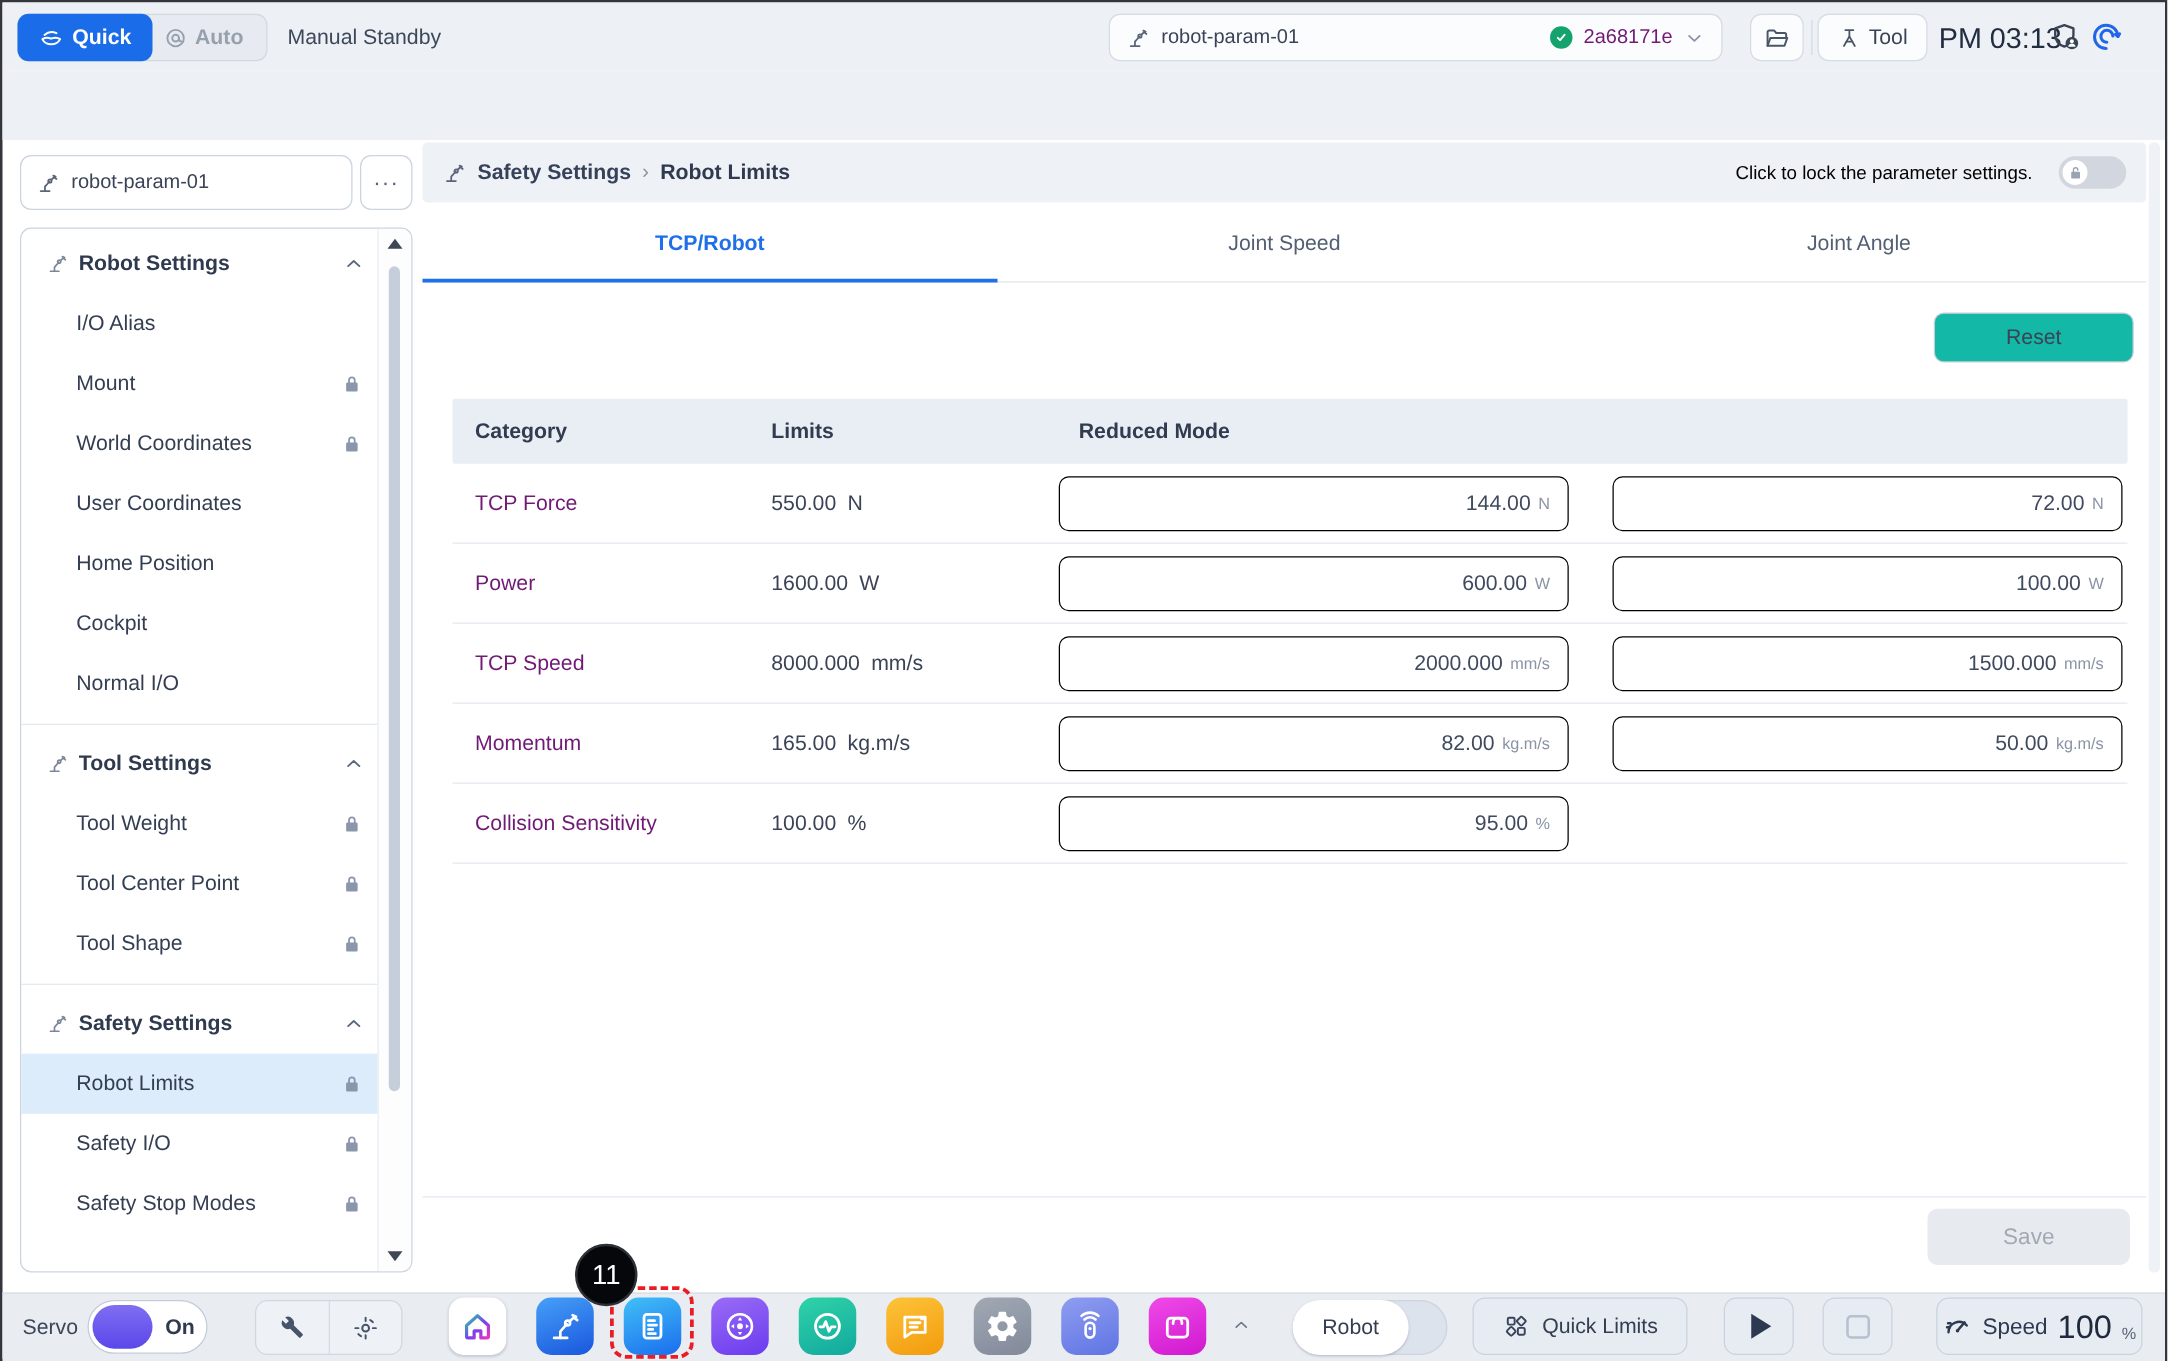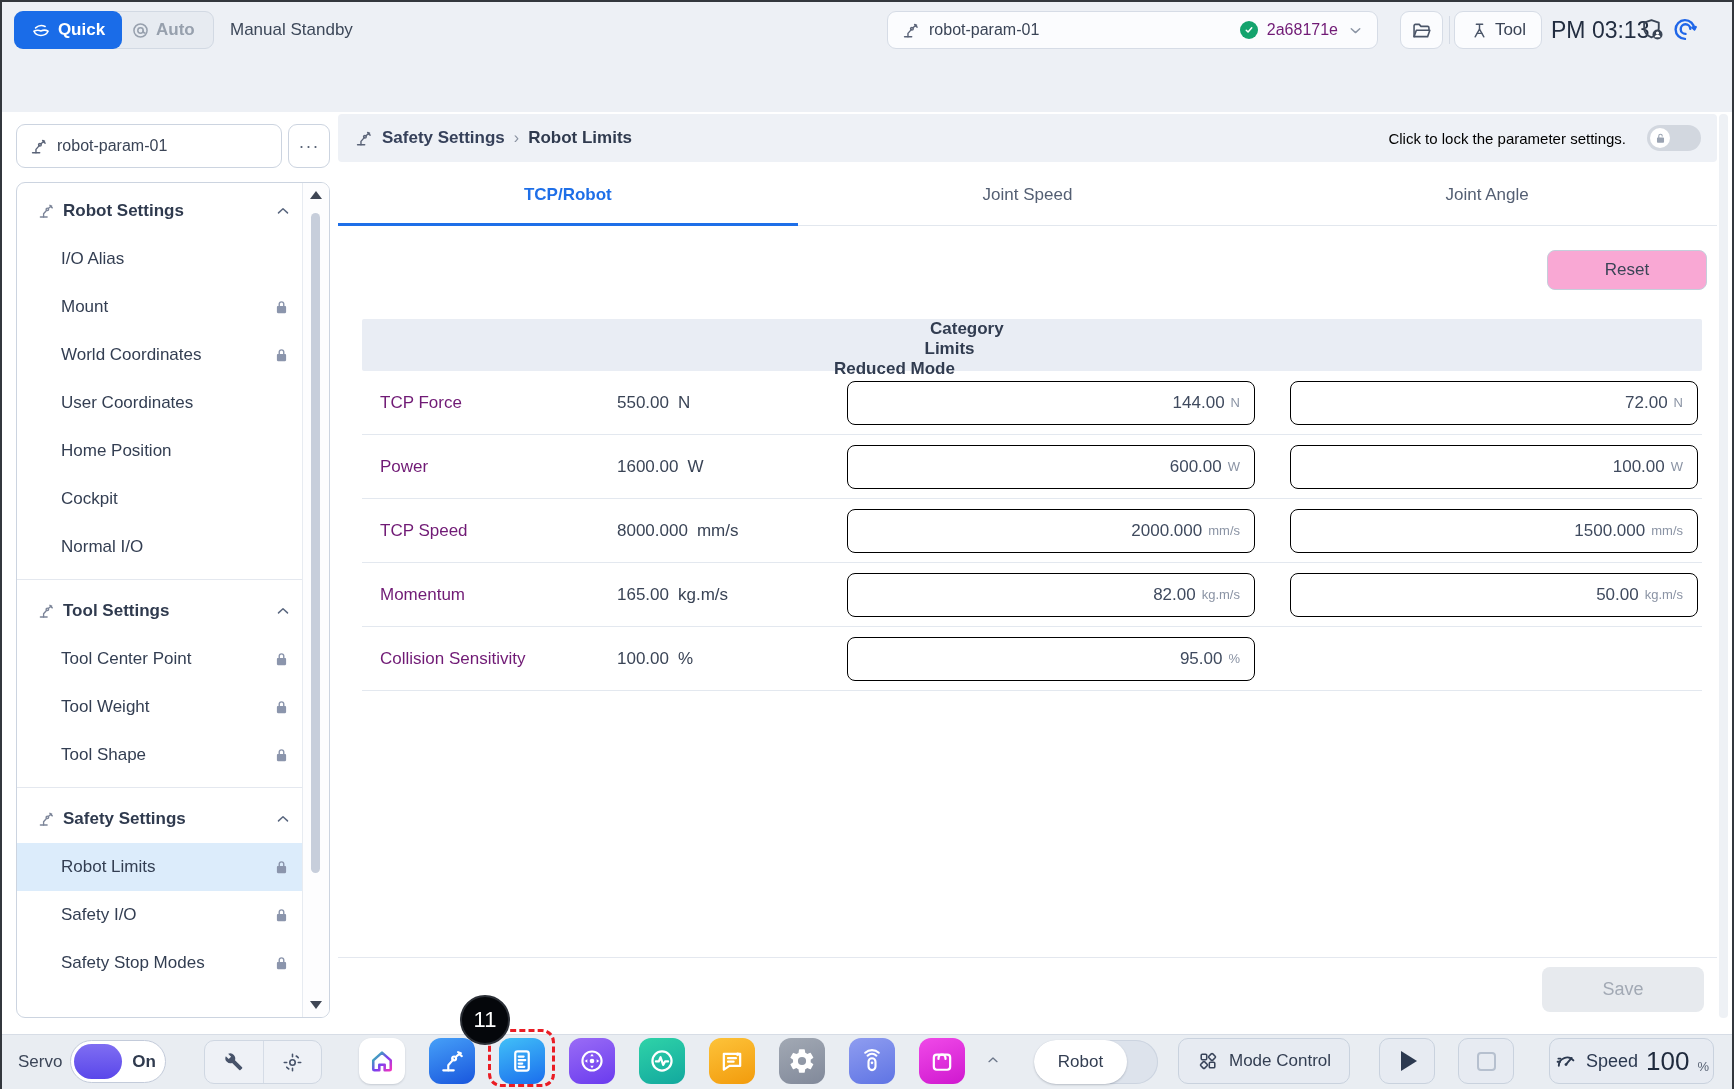--- a/index.html
+++ b/index.html
@@ -60,24 +60,24 @@
   #crumbbar .b2 { font-size:17px; font-weight:bold; color:#2f3a4e; }
   #crumbbar .sep { color:#8b93a2; }
   #crumbbar .spacer { flex:1; }
   #lock-hint { font-size:15px; color:#000000; margin-right:12px; }
   #lock-toggle { width:54px; height:26px; border-radius:13px; background:#d2d7df; position:relative; }
   #lock-knob { position:absolute; left:3px; top:3px; width:20px; height:20px; border-radius:50%; background:#fff; display:flex; align-items:center; justify-content:center; color:#9aa3b2; }
   #mtabs { left:336px; top:162px; width:1379px; height:62px; display:flex; border-bottom:1px solid #e2e7ee; }
   .mtab { flex:1; display:flex; align-items:center; justify-content:center; font-size:17px; color:#545f73; position:relative; }
   .mtab.active { color:#1e6fe8; font-weight:bold; }
   .mtab.active::after { content:""; position:absolute; left:0; right:0; bottom:-1px; height:3px; background:#1e6fe8; }
-  #reset-btn { left:1545px; top:248px; width:160px; height:40px; background:#f9a8d4; border:1px solid #c5cedb; border-radius:8px; display:flex; align-items:center; justify-content:center; font-size:17px; color:#3a4456; }
+  #reset-btn { left:1545px; top:248px; width:160px; height:40px; background:#14b8a6; border:1px solid #c5cedb; border-radius:8px; display:flex; align-items:center; justify-content:center; font-size:17px; color:#3a4456; }
 
   #limits-table { left:360px; top:317px; width:1340px; }
-  #thead { display:flex; height:52px; background:#e9edf4; border-radius:2px; align-items:center; font-size:17px; color:#313c50; font-weight:bold;flex-direction:column; }
+  #thead { display:flex; height:52px; background:#e9edf4; border-radius:2px; align-items:center; font-size:17px; color:#313c50; font-weight:bold; }
   .col-cat { width:240px; padding-left:18px; }
   .col-lim { width:245px; padding-left:15px; }
   .col-nor { width:427px; padding-left:10px; }
   .col-red { width:428px; padding-left:16px; }
   .t-row { display:flex; height:64px; align-items:center; border-bottom:1px solid #e3e8ef; }
   .c-cat { width:240px; padding-left:18px; font-size:17px; color:#701a75; }
   .c-lim { width:245px; padding-left:15px; font-size:17px; color:#3a4456; }
   .c-lim .u { margin-left:9px; }
   .c-nor { width:427px; } .c-red { width:428px; padding-left:16px; }
   .fld { height:44px; background:#fff; border:1px solid #000000; border-radius:8px; display:flex; align-items:center; justify-content:flex-end; padding-right:14px; width:408px; }
@@ -400,29 +400,29 @@
             </svg>
           </span>
           <span class="sl">Tool Settings</span>
           <span class="chev">
             <svg class="ic" width="18" height="18" style="color:#5b6880">
               <use href="#i-chevup"></use>
             </svg>
           </span>
         </div>
         <div class="item-row">
+          <span>Tool Weight</span>
+          <span class="lk">
+            <svg class="ic" width="17" height="17" style="color:#8b95ac">
+              <use href="#i-lock"></use>
+            </svg>
+          </span>
+        </div>
+        <div class="item-row">
           <span>Tool Center Point</span>
-          <span class="lk">
-            <svg class="ic" width="17" height="17" style="color:#8b95ac">
-              <use href="#i-lock"></use>
-            </svg>
-          </span>
-        </div>
-        <div class="item-row">
-          <span>Tool Weight</span>
           <span class="lk">
             <svg class="ic" width="17" height="17" style="color:#8b95ac">
               <use href="#i-lock"></use>
             </svg>
           </span>
         </div>
         <div class="item-row">
           <span>Tool Shape</span>
           <span class="lk">
             <svg class="ic" width="17" height="17" style="color:#8b95ac">
@@ -662,21 +662,21 @@
       <use href="#i-chevup"></use>
     </svg>
 
   <div id="robot-pill" class="abs">
     <span class="on">Robot</span>
   </div>
   <div id="qc-btn" class="abs bbtn">
     <svg class="ic" width="22" height="22" style="color:#39445a">
         <use href="#i-grid"></use>
       </svg>
-    <span>Mode Control</span>
+    <span>Quick Limits</span>
   </div>
   <div id="play-btn" class="abs bbtn">
       <span class="tri"></span>
     </div>
   <div id="stop-btn" class="abs bbtn">
       <span class="sq"></span>
     </div>
   <div id="speed-btn" class="abs bbtn">
     <svg class="ic" width="24" height="24">
         <use href="#i-gauge"></use>

